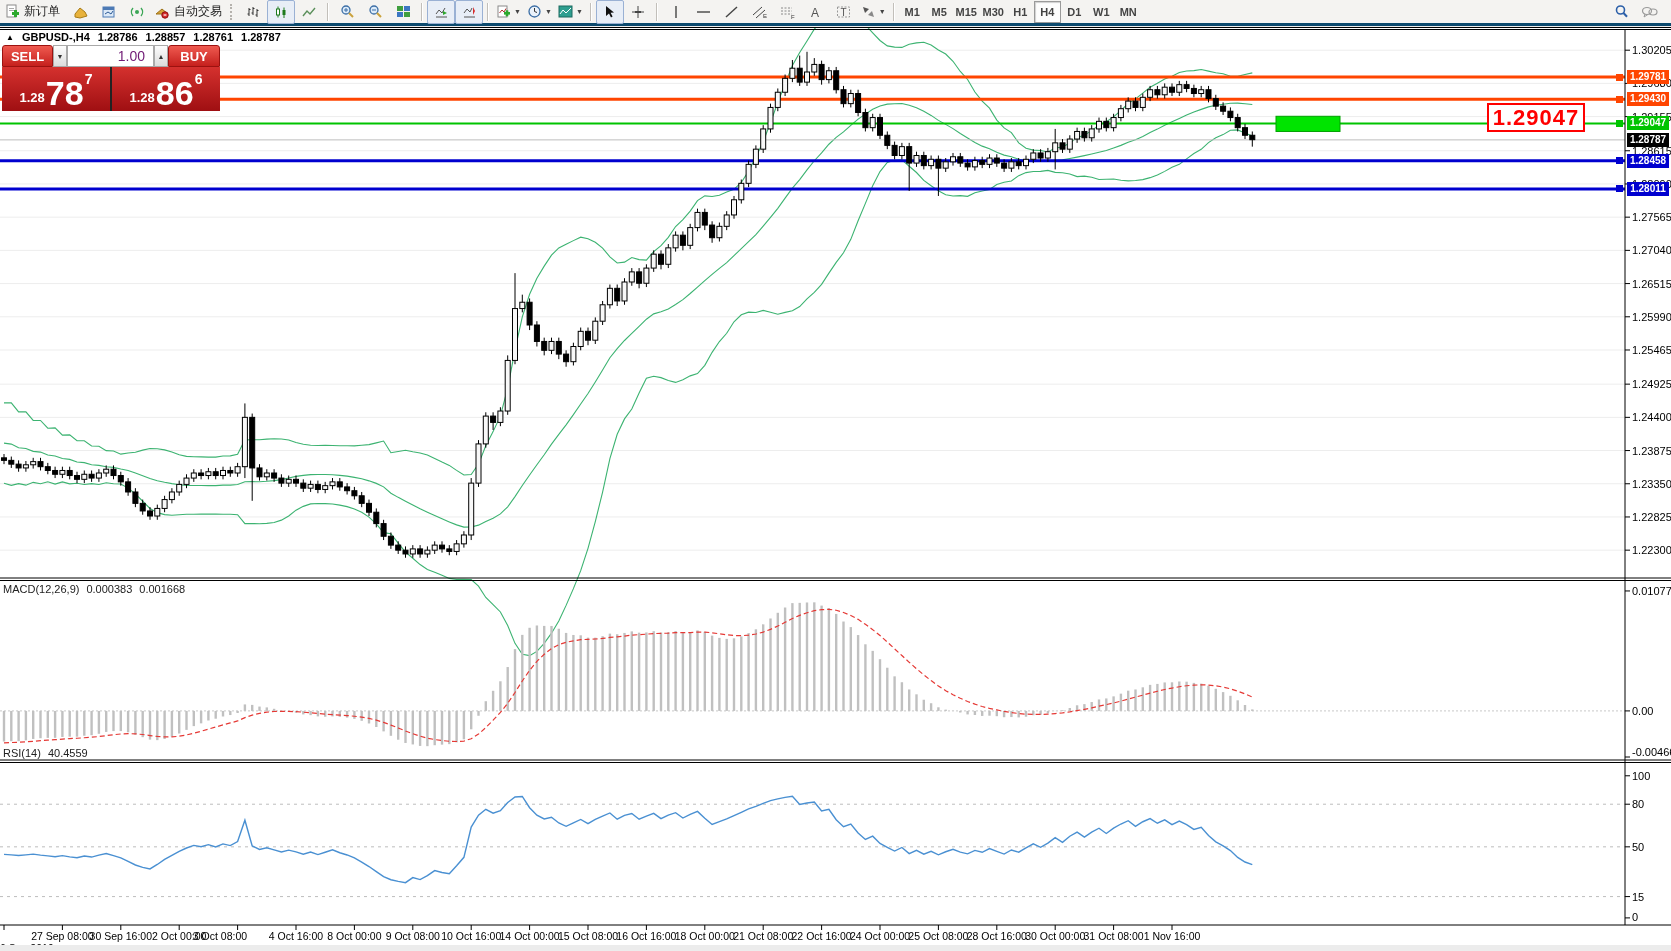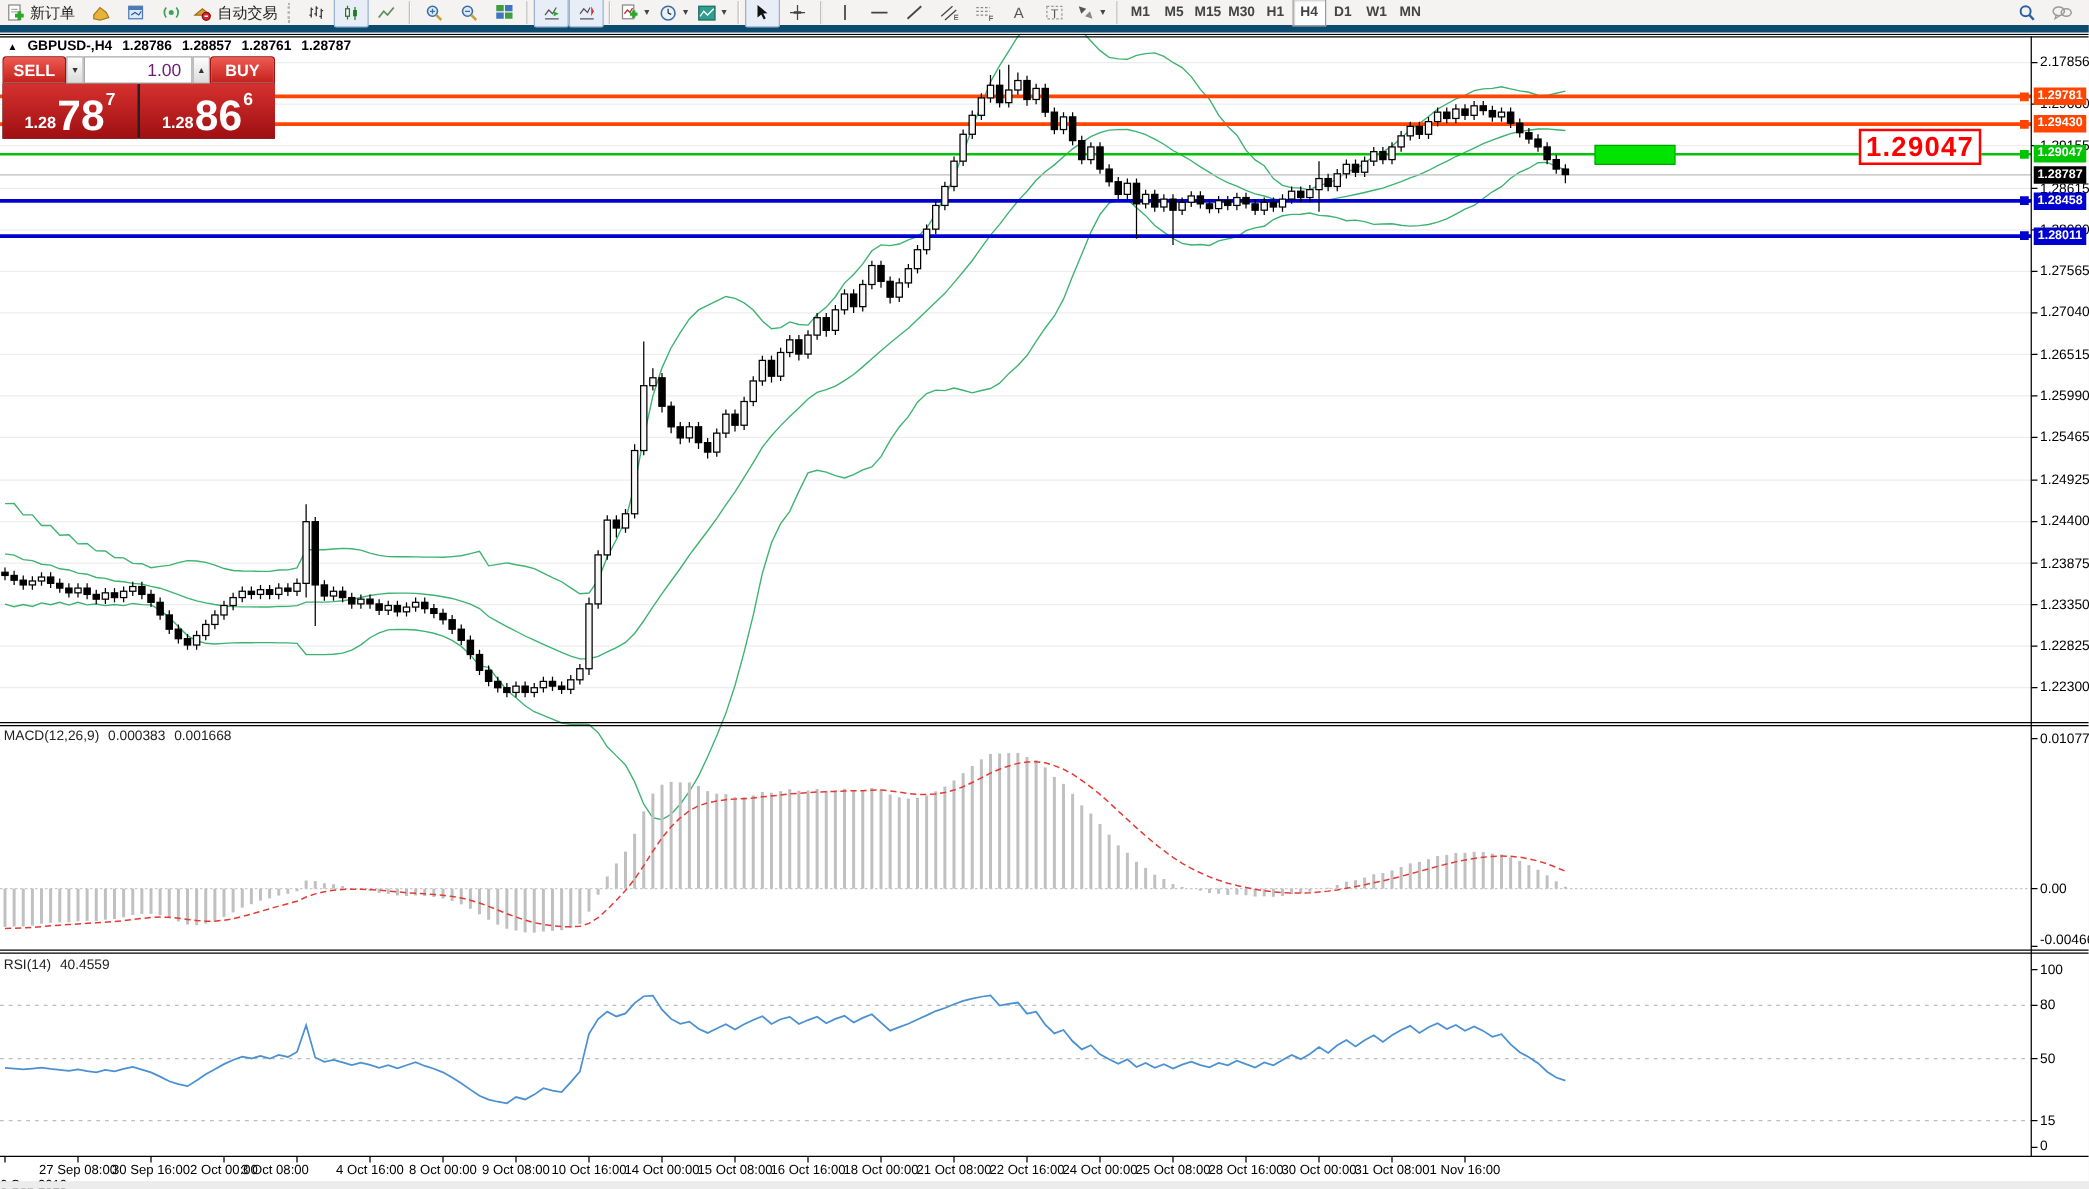--- a/index.html
+++ b/index.html
@@ -1,19 +1,19 @@
 <!DOCTYPE html>
 <html><head>
 <meta charset="utf-8">
 <style>
   html,body{margin:0;padding:0;background:#ececec;width:1671px;height:951px;overflow:hidden;
     font-family:"Liberation Sans","DejaVu Sans",sans-serif;-webkit-font-smoothing:antialiased;}
   
   .toolbar{position:absolute;left:0;top:0;width:1671px;height:26px;background:#f4f3f1;
-    border-bottom:6px solid #0c4a6e;display:flex;align-items:center;padding:0 2px;box-sizing:border-box;}
+    border-bottom:3px solid #0c4a6e;display:flex;align-items:center;padding:0 2px;box-sizing:border-box;}
   .tb-group{display:flex;align-items:center;height:24px;}
   .tb-sep{width:1px;height:18px;background:#c2bfba;border-right:1px solid #fff;margin:0 4px;}
   .tb-handle{width:4px;height:16px;border-left:2px dotted #b5b2ad;margin:0 3px 0 1px;}
   .tb-btn{display:flex;align-items:center;justify-content:center;min-width:22px;height:22px;
     border:1px solid transparent;border-radius:2px;gap:2px;padding:0 2px;cursor:default;}
   .tb-btn.pressed{background:#e8eef7;border:1px solid #9ab1d4;}
   .tb-label{font-size:12px;color:#222;margin:0 4px 0 2px;white-space:nowrap;}
   .dd{font-size:7px;color:#444;margin-left:1px;}
   .tf-btn{font-size:11px;font-weight:bold;color:#444;min-width:25px;height:20px;display:flex;
     align-items:center;justify-content:center;border:1px solid transparent;}
@@ -928,28 +928,28 @@
           <span class="tp-sup">6</span>
         </div>
       </div>
     </div>
 
     <div class="ind-label" style="left:3px;top:556px;">
       <span>MACD(12,26,9)</span>
       <span>0.000383</span>
       <span>0.001668</span>
     </div>
-    <div class="ind-label" style="left:3px;top:739px;">
+    <div class="ind-label" style="left:3px;top:720px;">
       <span>RSI(14)</span>
       <span>40.4559</span>
     </div>
 
     <div class="callout">1.29047</div>
     <div id="labels">
-        <div class="scale-tick" style="top: 17.1884px;">2.17856</div>
+        <div class="scale-tick" style="top: 17.1884px;">1.30205</div>
         <div class="scale-tick" style="top: 50.394px;">1.29680</div>
         <div class="scale-tick" style="top: 83.5997px;">1.29155</div>
         <div class="scale-tick" style="top: 117.754px;">1.28615</div>
         <div class="scale-tick" style="top: 150.96px;">1.28090</div>
         <div class="scale-tick" style="top: 184.165px;">1.27565</div>
         <div class="scale-tick" style="top: 217.371px;">1.27040</div>
         <div class="scale-tick" style="top: 250.577px;">1.26515</div>
         <div class="scale-tick" style="top: 283.782px;">1.25990</div>
         <div class="scale-tick" style="top: 316.988px; text-align: right;">1.25465</div>
         <div class="scale-tick" style="top: 351.142px;">1.24925</div>

